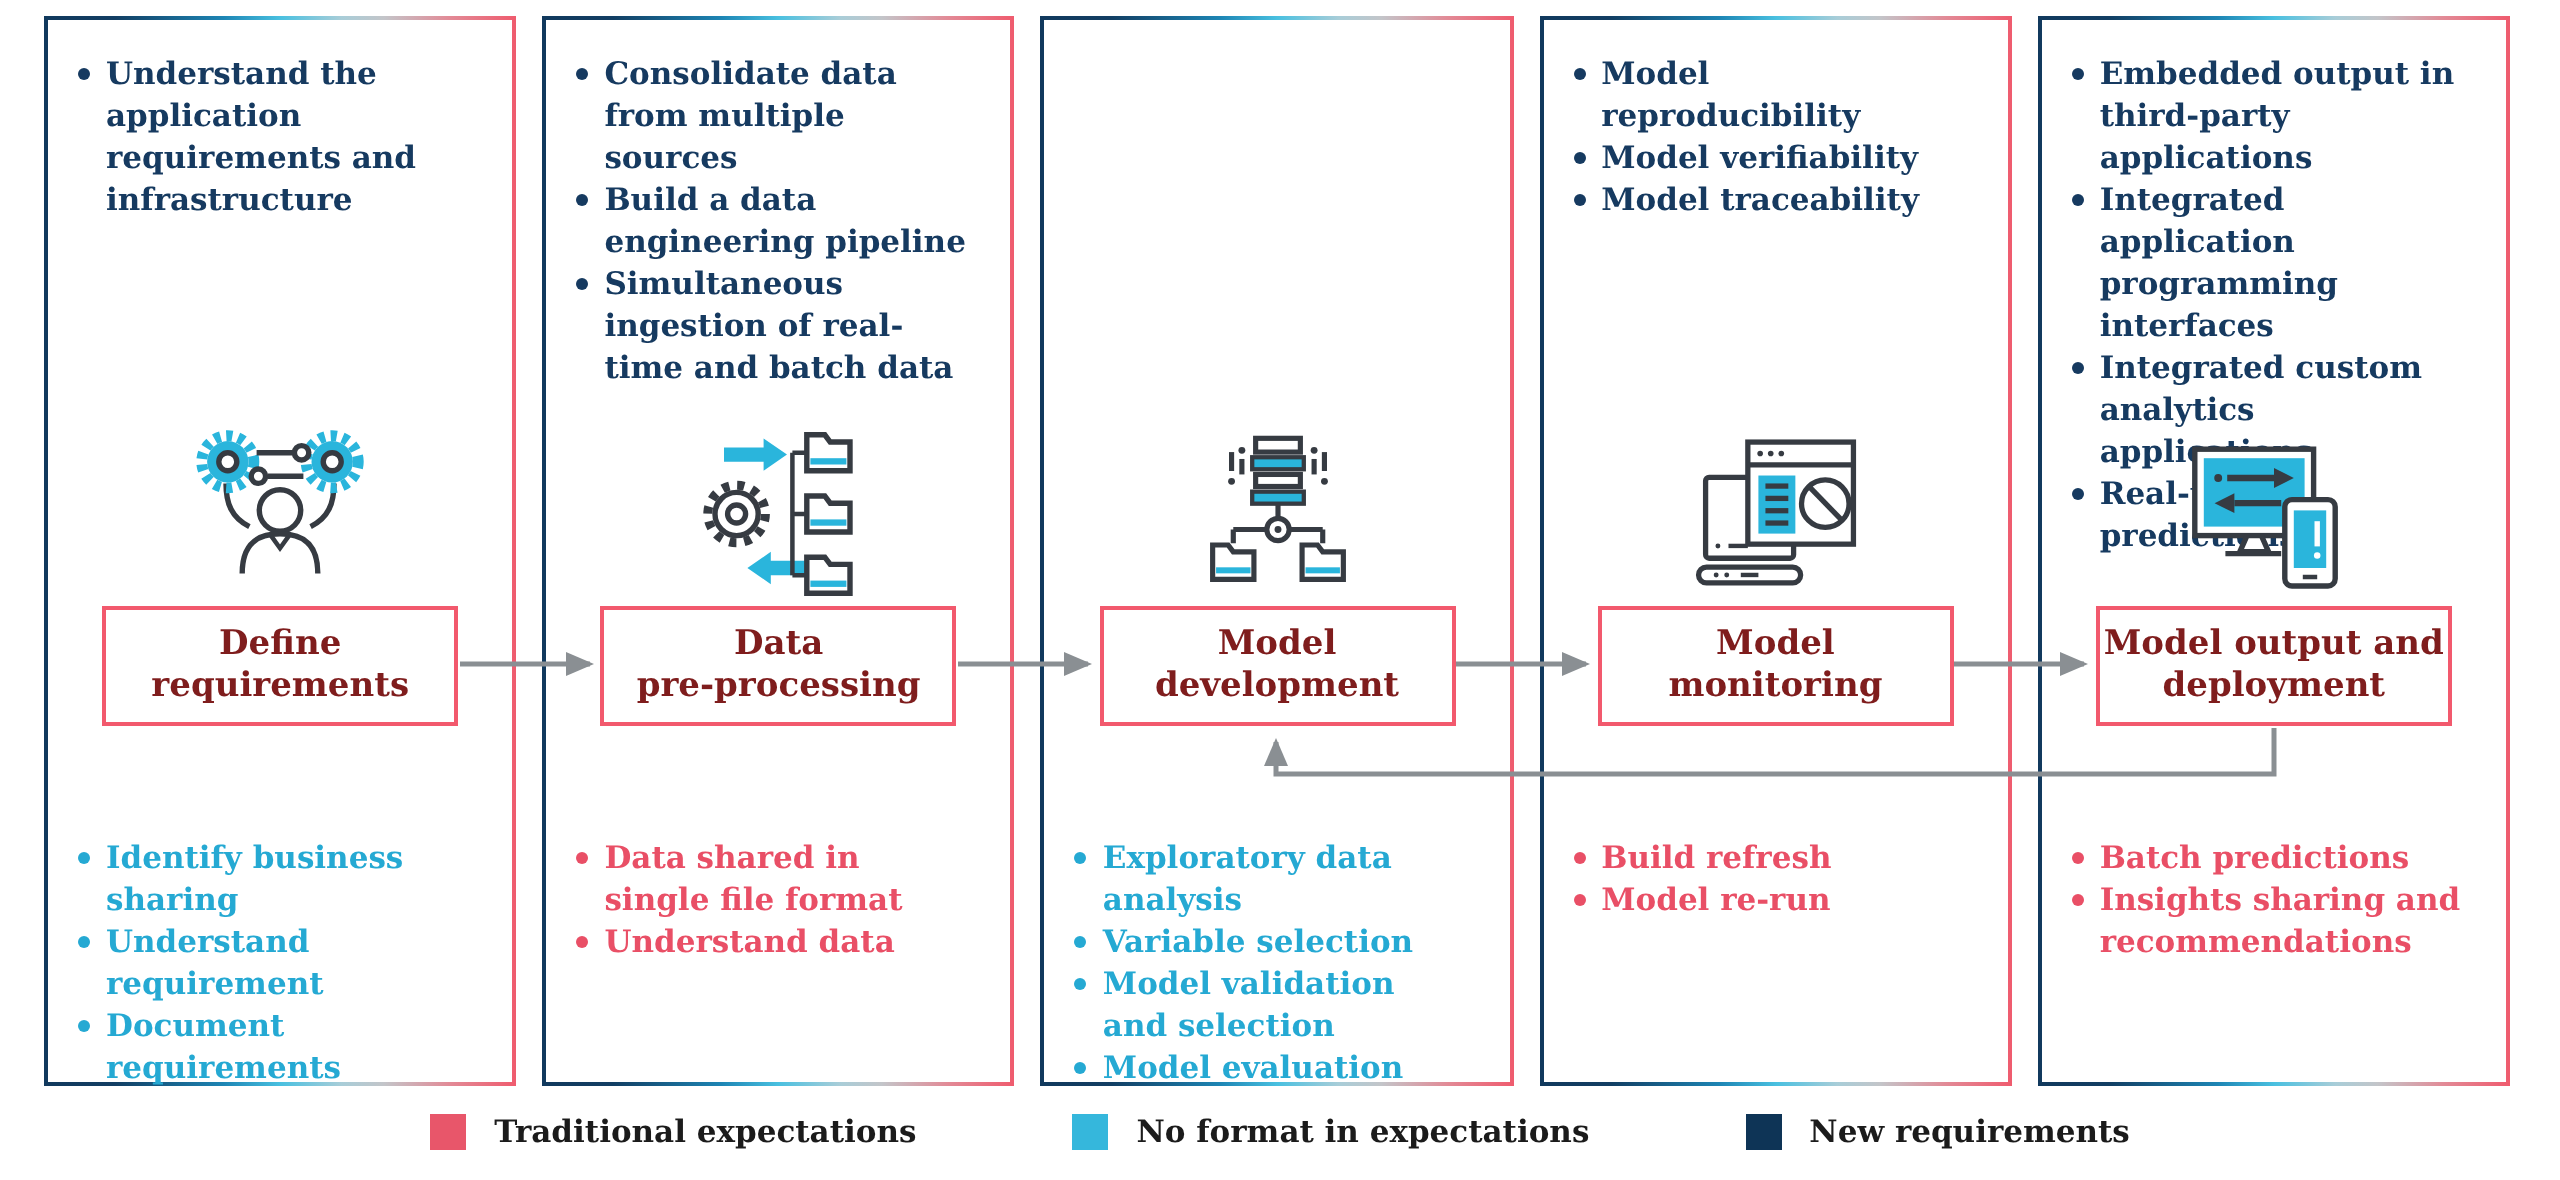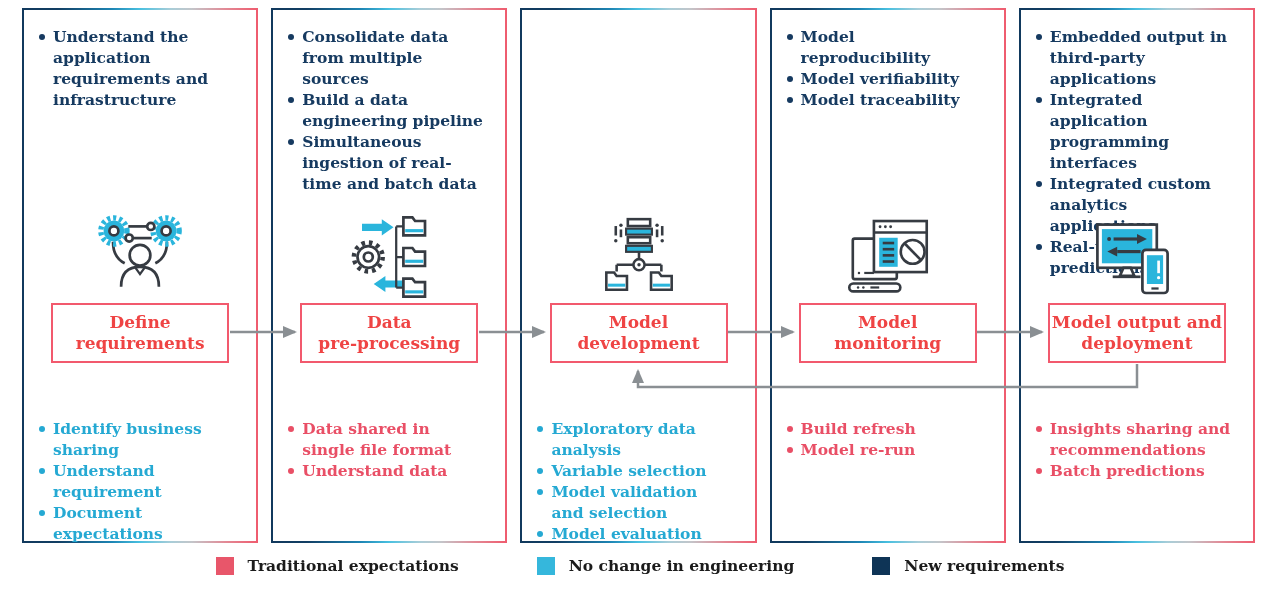--- a/index.html
+++ b/index.html
@@ -40,21 +40,21 @@
     position:absolute; top:198px; left:0; right:0; height:94px;
     display:flex; justify-content:center; align-items:flex-end;
   }
 
   
   .stage-box {
     position:absolute; top:293px; left:50%; transform:translateX(-50%);
     width:178px; height:60px; background:#fff;
     border:2.5px solid #f2596d;
     display:flex; align-items:center; justify-content:center;
-    text-align:center; color:#ef4444; font-weight:bold;
+    text-align:center; color:#7f1d1d; font-weight:bold;
     font-size:17px; line-height:21px; white-space:pre-line;
   }
 
   
   .overlay { position:absolute; left:0; top:0; pointer-events:none; }
 
   
   .legend {
     position:absolute; left:0; right:0; top:556px;
     display:flex; justify-content:center; align-items:center; gap:78px;
@@ -104,21 +104,21 @@
           <li>
             <span class="dot"></span>
             <span>Identify business sharing</span>
           </li>
           <li>
             <span class="dot"></span>
             <span>Understand requirement</span>
           </li>
           <li>
             <span class="dot"></span>
-            <span>Document expectations</span>
+            <span>Document requirements</span>
           </li>
         </ul>
     </div>
   </div>
 
   <div class="panel">
     <div class="panel-inner">
       <ul class="blist top-list">
           <li>
             <span class="dot"></span>
@@ -305,25 +305,25 @@
           <line x1="74" y1="54" x2="74" y2="68" stroke="#fff" stroke-width="3"></line>
           <circle cx="74" cy="73" r="1.8" fill="#fff"></circle>
           <line x1="66" y1="85" x2="74" y2="85" stroke="#363b42" stroke-width="2.5"></line>
         </svg>
       </div>
       <div class="stage-box">Model output and
 deployment</div>
       <ul class="blist bottom-list bottom-pink">
           <li>
             <span class="dot"></span>
+            <span>Batch predictions</span>
+          </li>
+          <li>
+            <span class="dot"></span>
             <span>Insights sharing and recommendations</span>
-          </li>
-          <li>
-            <span class="dot"></span>
-            <span>Batch predictions</span>
           </li>
         </ul>
     </div>
   </div>
 
 </div>
 
 <svg class="overlay" width="1280" height="590" viewBox="0 0 1280 590">
   <defs>
     <marker id="ah" markerUnits="userSpaceOnUse" markerWidth="14" markerHeight="12" refX="12" refY="6" orient="auto">
@@ -339,19 +339,19 @@
   </g>
 </svg>
 
 <div class="legend">
   <div class="legend-item">
     <span class="swatch swatch-traditional"></span>
     <span>Traditional expectations</span>
   </div>
   <div class="legend-item">
     <span class="swatch swatch-nochange"></span>
-    <span>No change in engineering</span>
+    <span>No format in expectations</span>
   </div>
   <div class="legend-item">
     <span class="swatch swatch-new"></span>
     <span>New requirements</span>
   </div>
 </div>
 
 </body></html>

